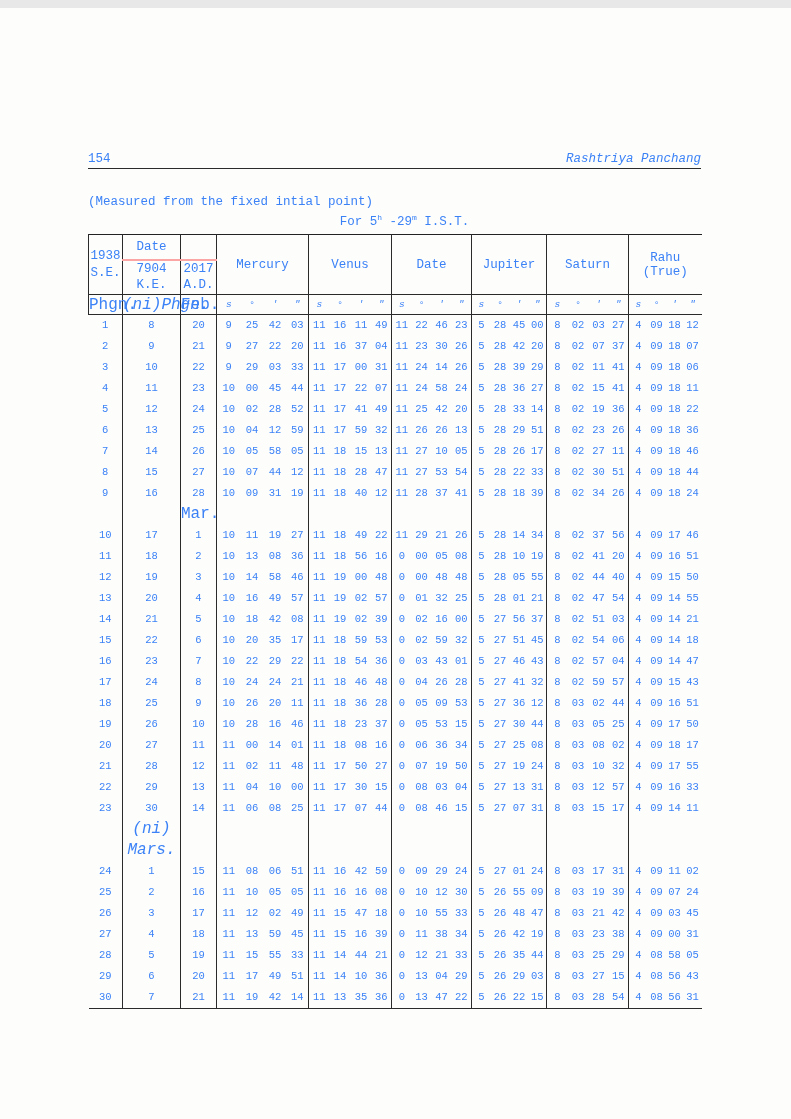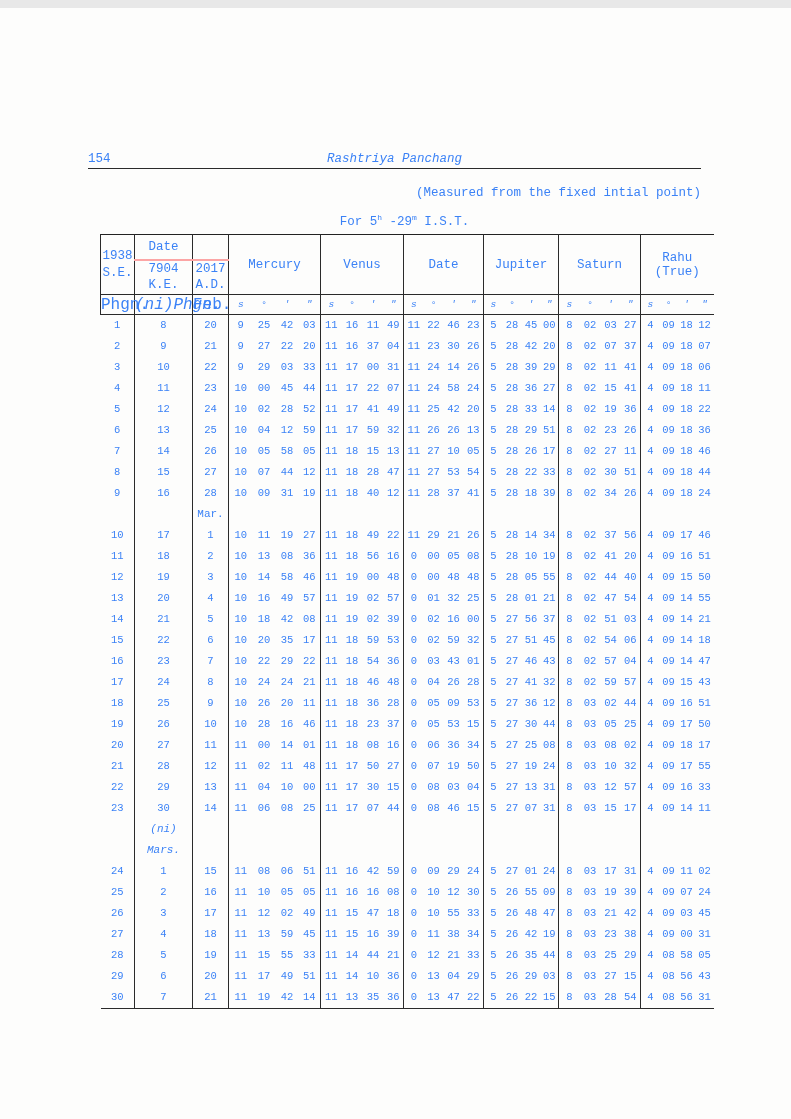--- a/index.html
+++ b/index.html
@@ -9,50 +9,50 @@
     background:#fdfdfc; color:#3b82f6;
     font-family:Liberation Mono, monospace;
     overflow:hidden;
   }
   
   .runhead-row {
     position:absolute; left:88px; top:140px; width:613px; height:21px;
     border-bottom:1.2px solid #2a2a2a;
   }
   .pageno { position:absolute; left:0; bottom:2px; font-size:12.5px; }
-  .runhead { position:absolute; left:0; right:0; bottom:2px; text-align:center; font-style:italic; font-size:12.5px; }
+  .runhead { position:absolute; left:0; right:0; bottom:2px; text-align:right; font-style:italic; font-size:12.5px; }
   .main-title { position:absolute; left:88px; top:166px; width:613px; text-align:center; font-weight:bold; font-size:14px; letter-spacing:.2px; }
-  .sub1 { position:absolute; left:88px; top:178px; width:613px; text-align:right; font-size:12.5px; }
+  .sub1 { position:absolute; left:88px; top:187px; width:613px; text-align:left; font-size:12.5px; }
   .sub2 { position:absolute; left:98px; top:205px; width:613px; text-align:center; font-size:12.5px; }
   .sub2 sup { font-size:8px; }
 
   
   table.pl {
-    position:absolute; left:100px; top:226px; width:613px;
+    position:absolute; left:88px; top:226px; width:613px;
     border-collapse:collapse; table-layout:fixed;
     border-top:1.2px solid #222;
   }
   .pl th, .pl td { padding:0; font-weight:normal; text-align:center; vertical-align:middle; }
   .bl { border-left:1px solid #2a2a2a; }
   .bb { border-bottom:2px solid #fca5a5; }
   .it { font-style:italic; }
 
   .hrow1 th { height:25px; font-size:12.5px; }
   .hrow2 th { height:35px; font-size:12.5px; }
   .h-se { vertical-align:bottom; padding-bottom:1px; }
   .h-se div, .h-ke div, .h-ad div { font-size:12.5px; line-height:16.5px; }
   .h-planet { font-size:12.5px; }
 
   .urow th { border-top:1px solid #2a2a2a; border-bottom:1px solid #2a2a2a; height:20px; font-size:16px; }
   .urow .u { font-size:9.5px; font-style:italic; }
 
   tbody td { height:21px; font-size:10.5px; line-height:21px; }
   tbody .c-ke, tbody .c-ad, tbody .g0 { border-left:1px solid #2a2a2a; }
   tbody tr:last-child td { border-bottom:1px solid #2a2a2a; }
-  tr.month td { font-size:11px; }
+  tr.month td { font-size:16px; }
 </style>
 </head>
 <body>
 
 <div class="page">
 
   <div class="runhead-row">
     <span class="pageno">154</span>
     <span class="runhead">Rashtriya Panchang</span>
   </div>

